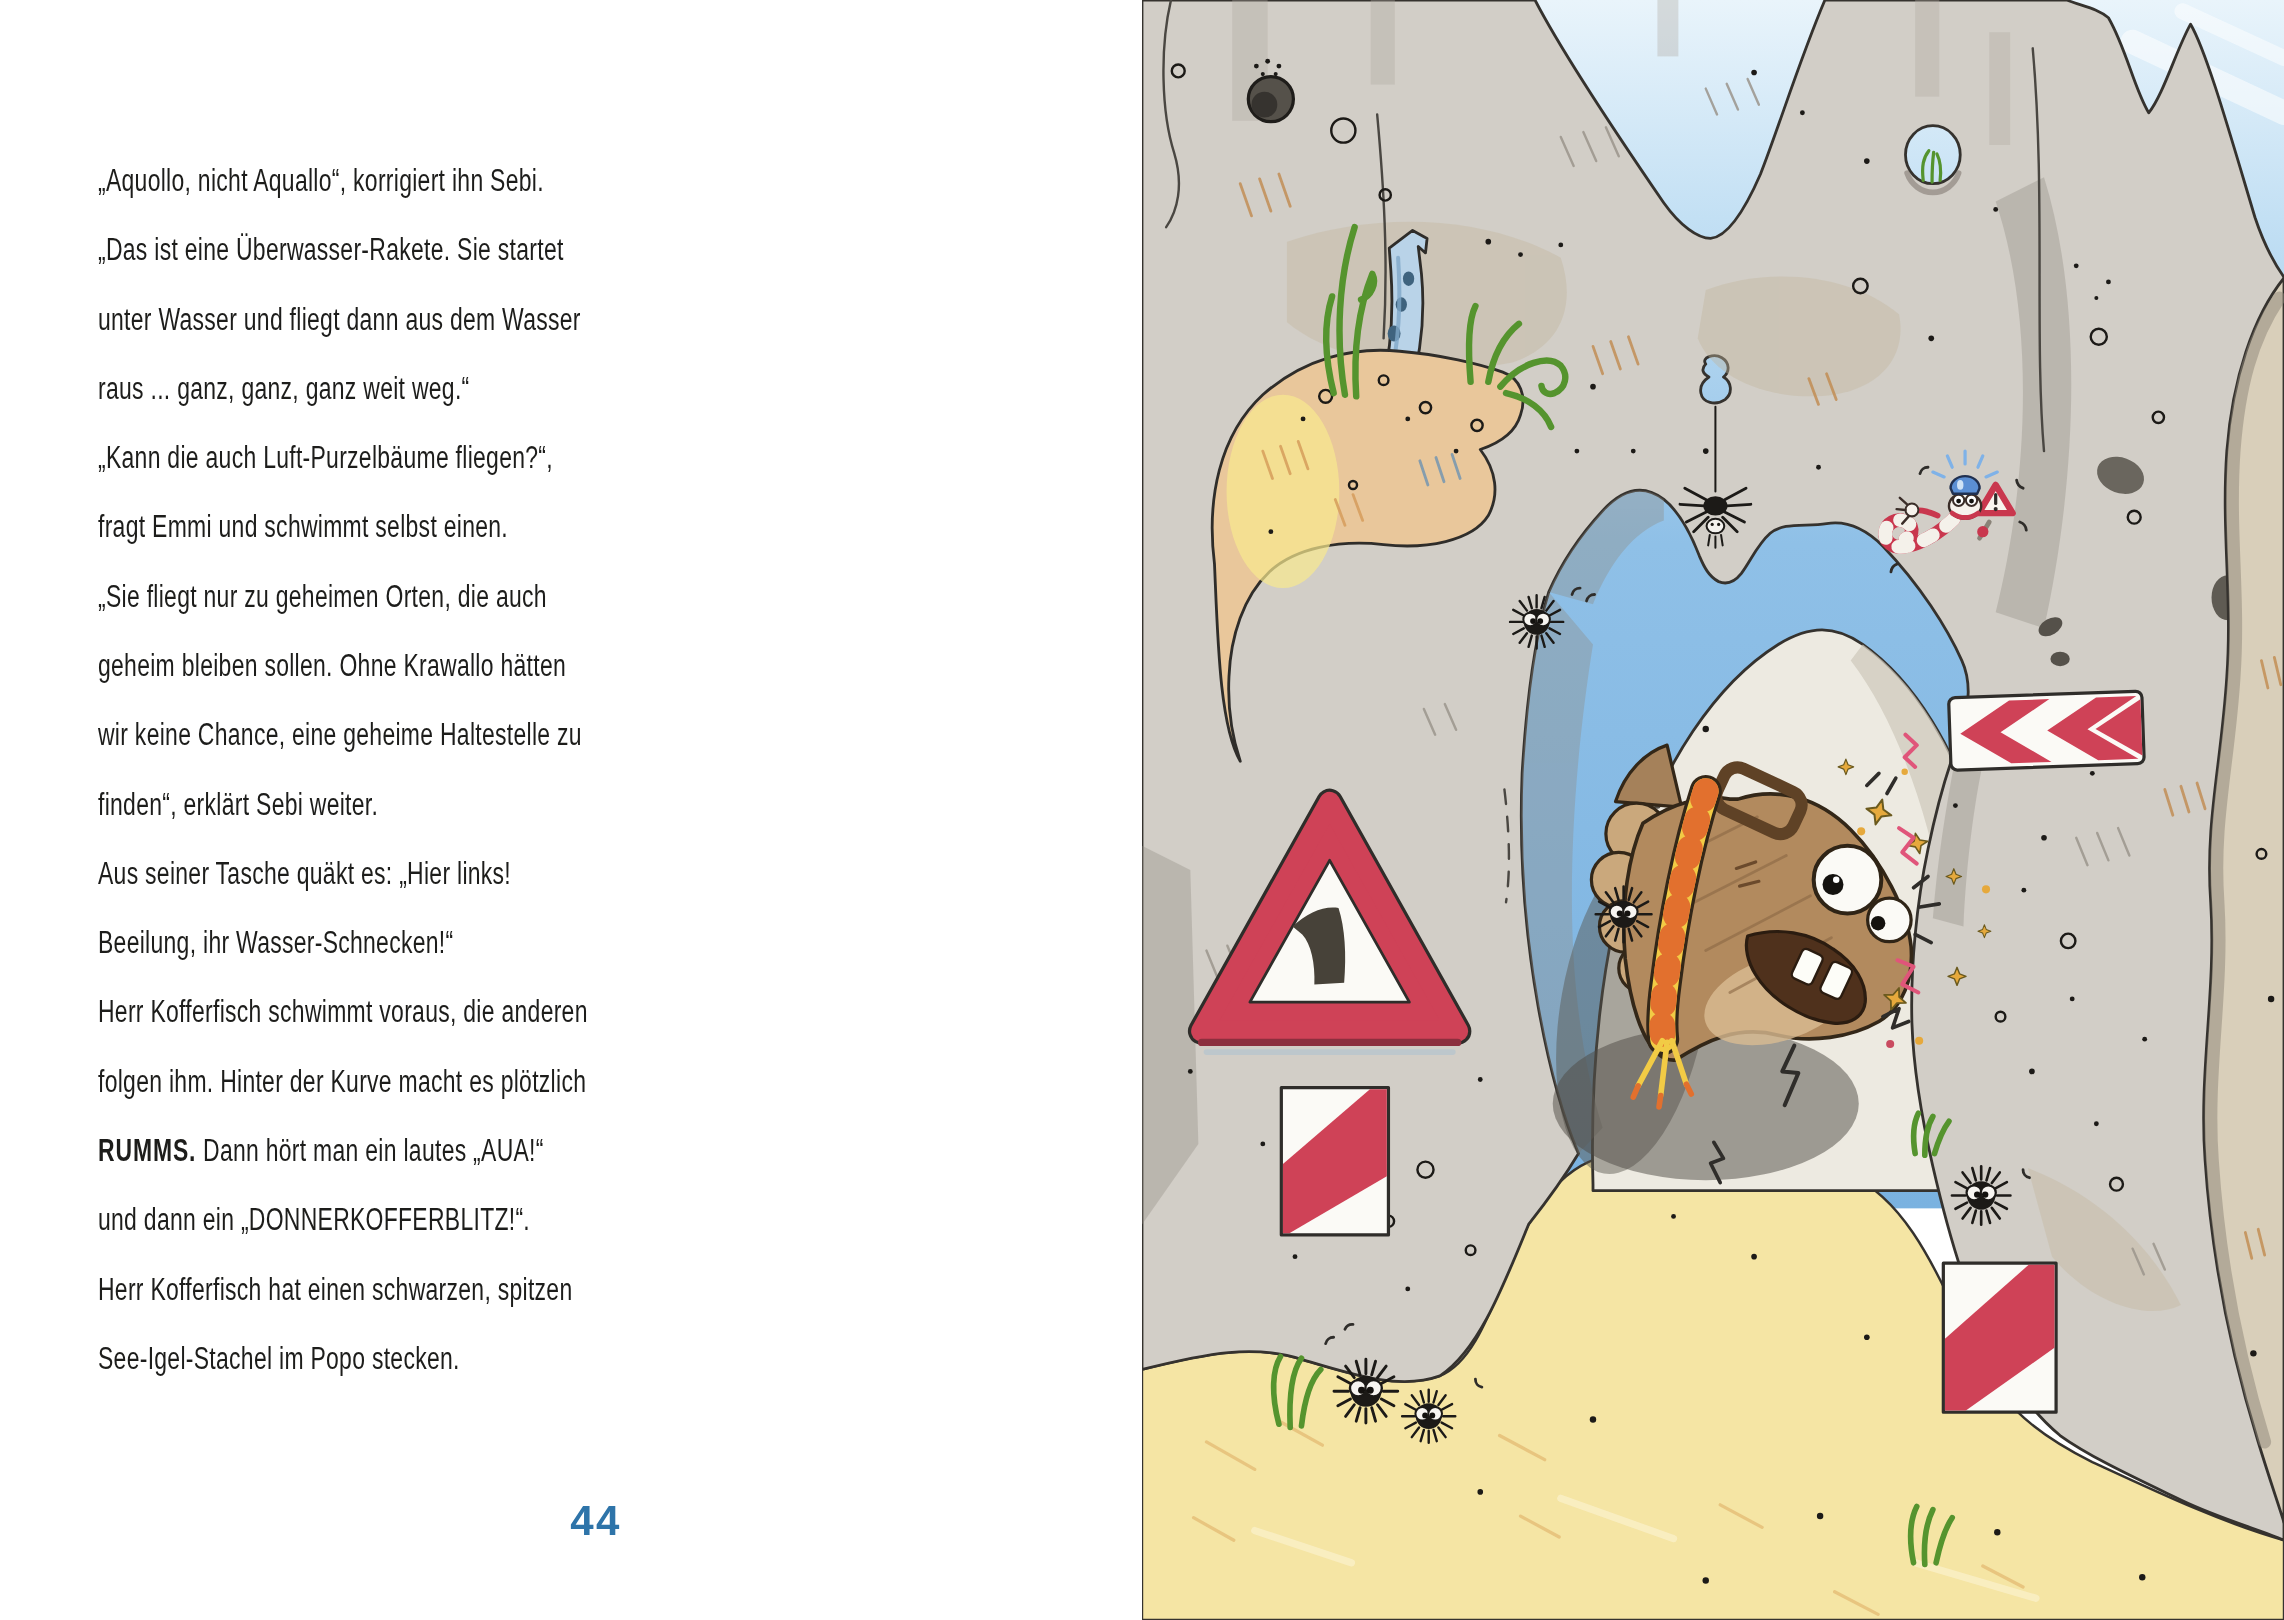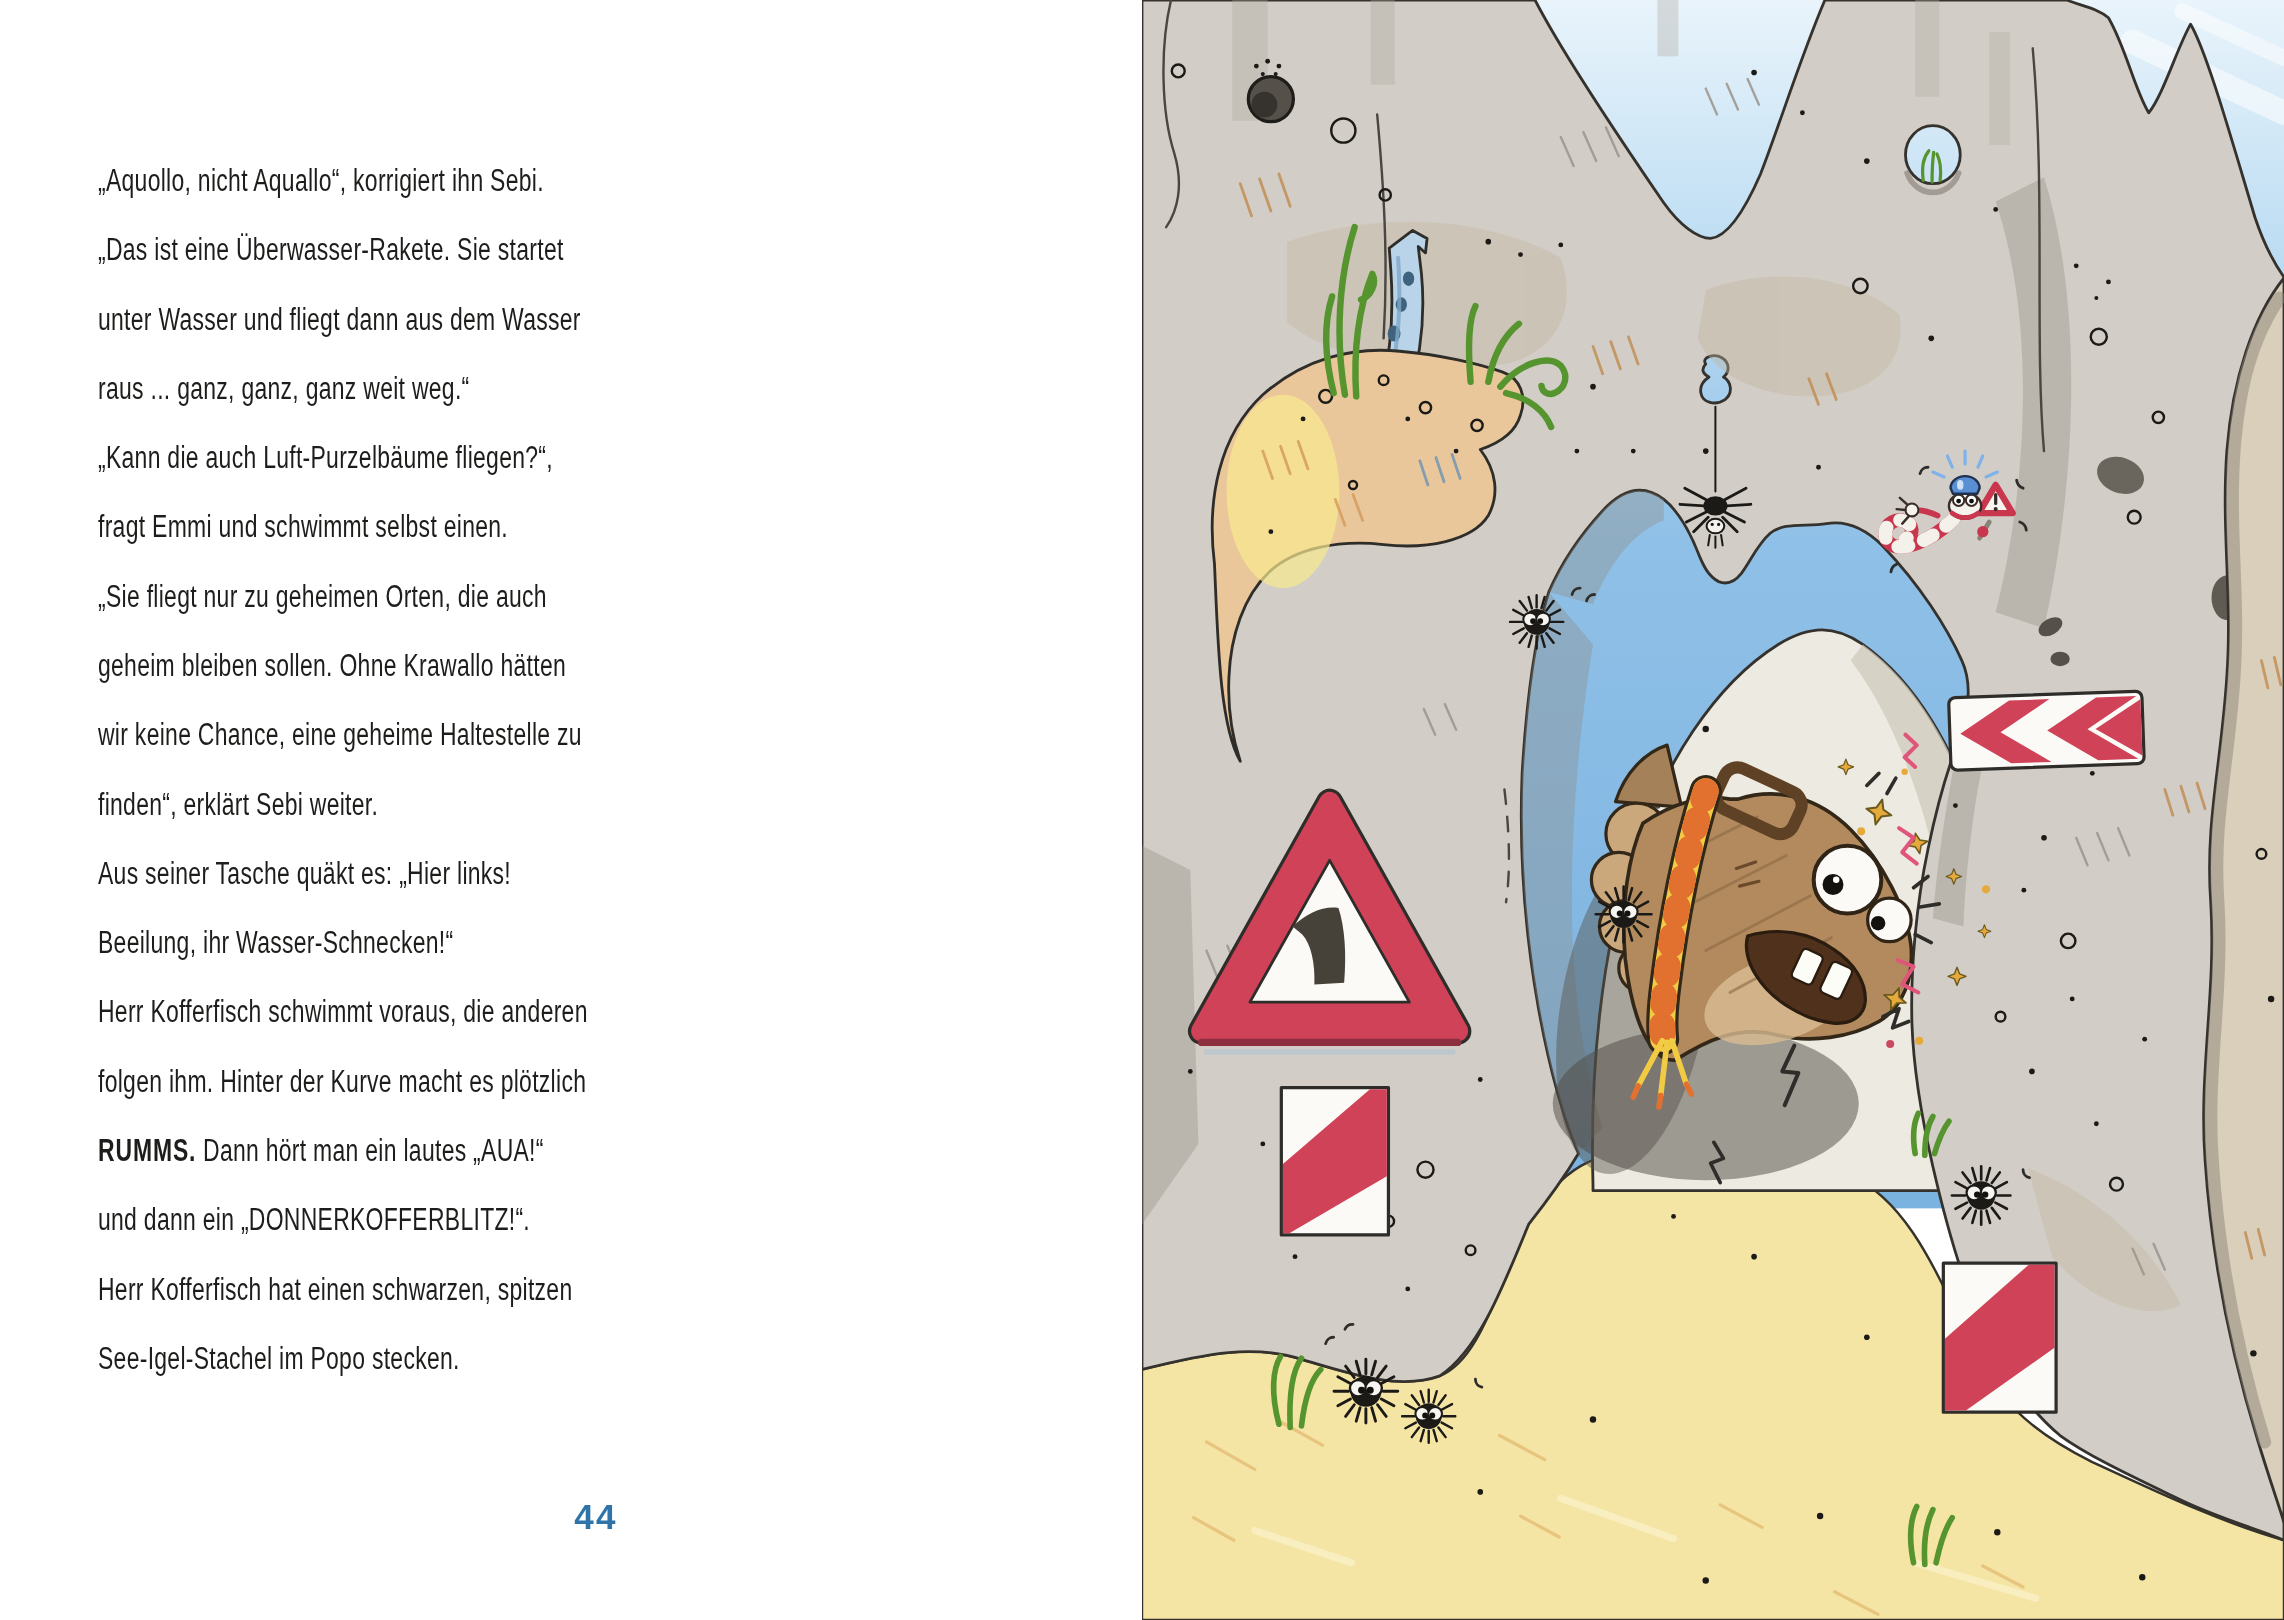--- a/index.html
+++ b/index.html
@@ -4,21 +4,21 @@
 <style>
   html,body{margin:0;padding:0;background:#ffffff;}
   .page{position:relative;width:2284px;height:1620px;background:#ffffff;overflow:hidden;
         font-family:"Liberation Sans",sans-serif;}
   .text-half{position:absolute;left:0;top:0;width:1142px;height:1620px;background:#ffffff;margin-top:16px;}
   .story{position:absolute;left:98px;top:147px;width:1031px;}
   .story-line{position:absolute;left:0;white-space:pre;font-size:31px;color:#1d1d1b;
               transform:scaleX(0.74);transform-origin:0 0;letter-spacing:0.4px;}
   .story-line .b{font-weight:bold;letter-spacing:1.2px;}
   .page-number{position:absolute;left:0;top:1481px;width:1192px;text-align:center;
-               font-size:35px;font-weight:bold;letter-spacing:2.4px;}
+               font-size:42px;font-weight:bold;letter-spacing:2.4px;}
   .illu{position:absolute;left:1142px;top:0;width:1142px;height:1620px;display:block;}
   svg *{stroke-linecap:round;stroke-linejoin:round;}
 </style>
 </head>
 <body>
 
 <div class="page">
   <div class="text-half">
     <div class="story" id="story">
         <div class="story-line" style="top: 0px;"><span>„Aquollo, nicht Aquallo“, korrigiert ihn Sebi.</span></div>

